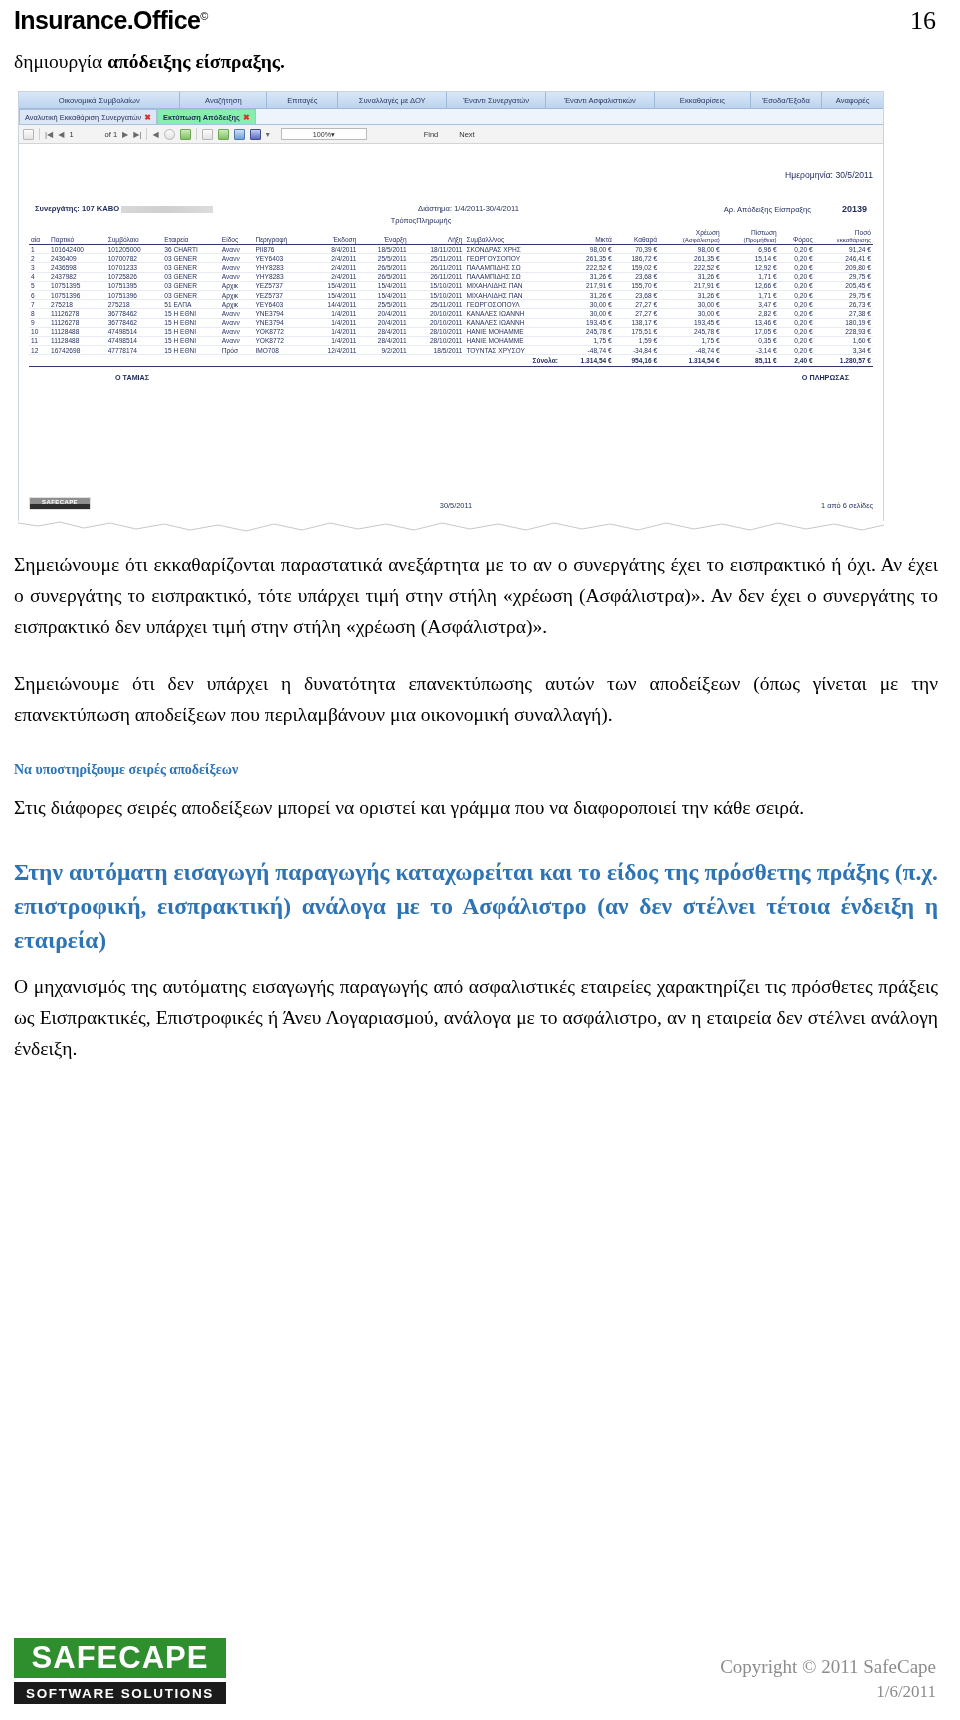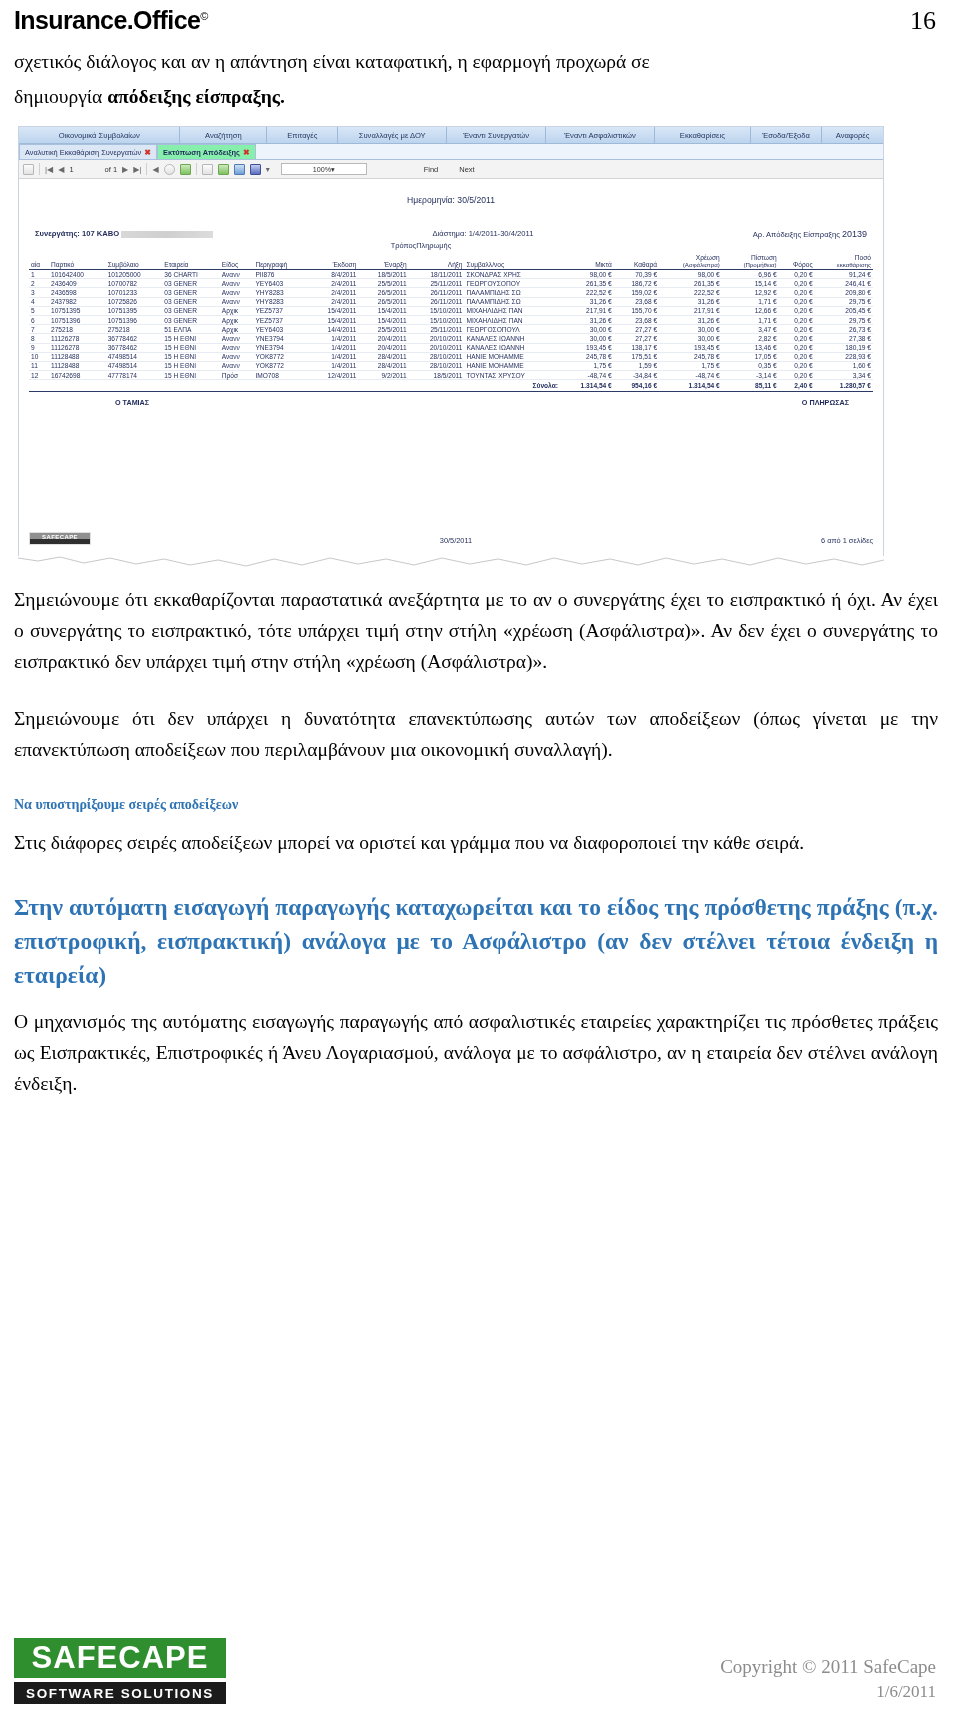--- a/index.html
+++ b/index.html
@@ -155,43 +155,43 @@
   .tb-next{margin-left:16px;font-size:7.5px;color:#333;}
 
   
   .rpage {
     position:relative;
     background:#fff;
     height:372px;
     padding:4px 10px 0 10px;
   }
   .rdate{
-    text-align:center;
+    text-align:right;
     font-size:8.6px;
     color:#1f2a5a;
-    margin-top:12px;
+    margin-top:22px;
   }
   .rmeta{
     display:flex;
     justify-content:space-between;
     align-items:flex-start;
     margin-top:24px;
     font-size:7.6px;
     color:#1f2a5a;
     padding:0 6px;
   }
   .rmeta .lbl{font-weight:bold;text-align:center;}
   .redact{
     display:inline-block;
     width:92px;height:7px;
     background:linear-gradient(90deg,#d8d8d8,#cfcfcf,#dcdcdc);
     vertical-align:middle;
     margin-left:2px;
   }
-  .rno{font-weight:normal;font-size:9px;}
+  .rno{font-weight:bold;font-size:9px;margin-left:29px;}
   .paytype{
     text-align:center;
     font-size:7.4px;
     margin-top:2px;
     color:#1f2a5a;
     padding-right:60px;
   }
 
   
   table.rtab{
@@ -320,21 +320,20 @@
 
 <div class="page-header">
   <span class="brand">
     <span>Insurance.Office</span><span class="brand-sup">©</span>
   </span>
   <span class="page-num">16</span>
 </div>
 
 <div class="content">
 
-  <p class="para">σχετικός διάλογος και αν η απάντηση είναι καταφατική, η εφαρμογή προχωρά σε</p>
   <p class="para"><span>δημιουργία </span><span class="bold">απόδειξης είσπραξης.</span></p>
 
   <div class="shot">
     <div class="shot-inner">
 
       <div class="menubar">
         <div class="mi" style="flex:2.45">Οικονομικά Συμβολαίων</div>
         <div class="mi" style="flex:1.25">Αναζήτηση</div>
         <div class="mi" style="flex:1.0">Επιταγές</div>
         <div class="mi" style="flex:1.6">Συναλλαγές με ΔΟΥ</div>
@@ -667,21 +666,21 @@
           <span>Ο ΤΑΜΙΑΣ</span>
           <span>Ο ΠΛΗΡΩΣΑΣ</span>
         </div>
 
         <div class="rfooter">
           <div class="mini-logo">
             <div class="ml-top">SAFECAPE</div>
             <div class="ml-bot"></div>
           </div>
           <div>30/5/2011</div>
-          <div>6 από 1 σελίδες</div>
+          <div>1 από 6 σελίδες</div>
         </div>
       </div>
     </div>
 
     <div class="torn">
       <svg viewBox="0 0 866 18" preserveAspectRatio="none" aria-hidden="true">
         <path d="M0,2 L20,5 L42,1 L66,7 L92,2 L118,8 L146,3 L172,9 L200,4 L228,10 L256,3 L284,9 L312,2 L340,8 L368,3 L396,9 L424,2 L452,8 L480,3 L508,9 L536,2 L564,8 L592,3 L620,9 L648,2 L676,8 L704,3 L732,9 L760,2 L788,8 L816,3 L844,9 L866,4 L866,18 L0,18 Z" fill="#ffffff"></path>
         <path d="M0,2 L20,5 L42,1 L66,7 L92,2 L118,8 L146,3 L172,9 L200,4 L228,10 L256,3 L284,9 L312,2 L340,8 L368,3 L396,9 L424,2 L452,8 L480,3 L508,9 L536,2 L564,8 L592,3 L620,9 L648,2 L676,8 L704,3 L732,9 L760,2 L788,8 L816,3 L844,9 L866,4" fill="none" stroke="#b9b9b9" stroke-width="0.8"></path>
       </svg>
     </div>

